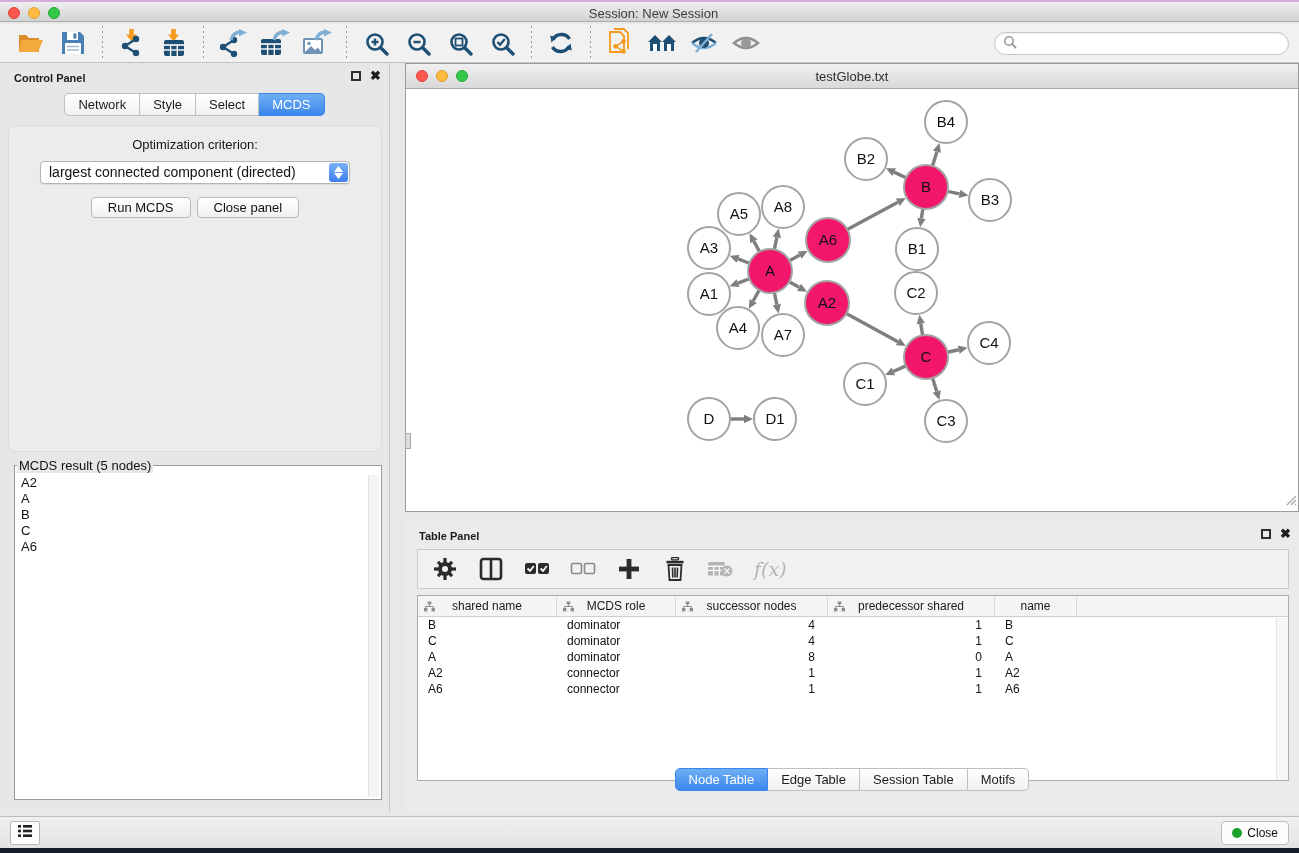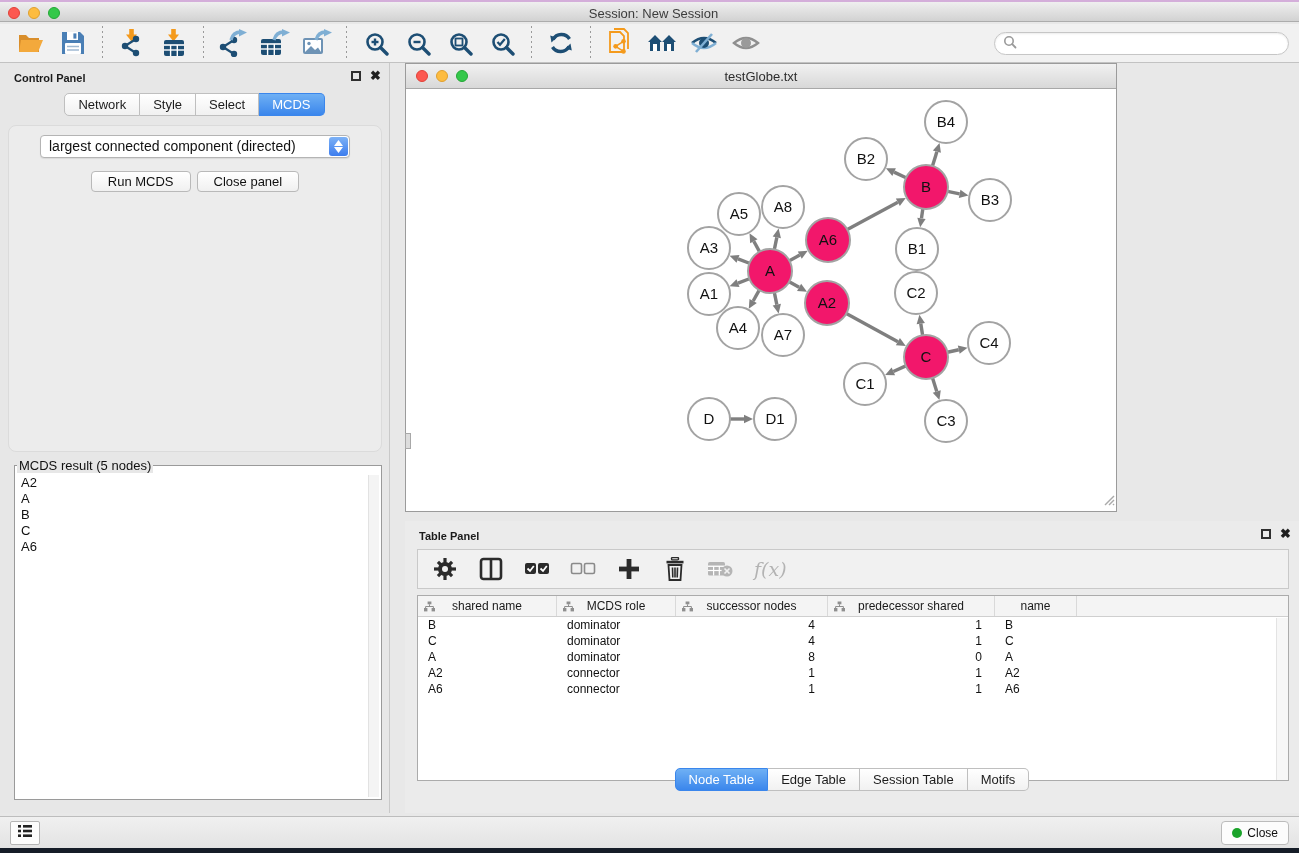--- a/index.html
+++ b/index.html
@@ -55,21 +55,21 @@
     border:1px solid #B9B9B9; border-radius:4px; padding:2px 16px; font-family:"Liberation Sans",sans-serif; }
 
   .result-box { position:absolute; left:14px; top:395px; width:368px; height:342px;
     border:1px solid #9A9A9A; background:#FFF; }
   .result-box legend { font-size:13px; color:#111; background:#E7E7E7; padding:0 2px; margin-left:2px; }
   .result-list { position:absolute; inset:2px 14px 2px 2px; background:#FFF; overflow:hidden; }
   .result-item { font-size:13px; color:#111; line-height:16px; padding-left:4px; }
   .result-scroll { position:absolute; top:2px; bottom:2px; right:2px; width:11px; background:#F4F4F4; border-left:1px solid #E2E2E2; }
 
   
-  .net-window { position:absolute; left:405px; top:63px; width:712px; height:449px;
+  .net-window { position:absolute; left:405px; top:63px; width:894px; height:449px;
     border:1px solid #9B9B9B; background:#FFF; }
   .net-titlebar { position:relative; height:25px; background:linear-gradient(#F1F1F1,#D8D8D8); border-bottom:1px solid #A8A8A8; }
   .net-title { position:absolute; left:0; right:0; top:5px; text-align:center; font-size:13px; color:#2D2D2D; }
   .net-lights { position:absolute; left:10px; top:6px; display:flex; gap:8px; }
   .net-canvas { position:absolute; left:0; top:26px; right:0; bottom:0; background:#FFF; overflow:hidden; }
   .resize-grip { position:absolute; right:1px; bottom:1px; }
   .side-notch { position:absolute; left:-1px; top:369px; width:6px; height:16px; background:#DCDCDC; border:1px solid #A8A8A8; }
 
   
   .table-panel { position:absolute; left:405px; top:521px; width:894px; height:292px; background:#EBEBEB; }
@@ -308,20 +308,21 @@
       </span>
     </div>
     <div class="seg-tabs" id="control-tabs">
         <div class="seg-tab">Network</div>
         <div class="seg-tab">Style</div>
         <div class="seg-tab">Select</div>
         <div class="seg-tab active">MCDS</div>
       </div>
 
     <div class="inset-panel">
+      <div class="opt-label">Optimization criterion:</div>
       <div class="dropdown">
         <span>largest connected component (directed)</span>
         <span class="dd-stepper">
           <svg width="9" height="6" viewBox="0 0 9 6">
               <polygon points="4.5,0 9,6 0,6" fill="#FFF"></polygon>
             </svg>
           <svg width="9" height="6" viewBox="0 0 9 6">
               <polygon points="0,0 9,0 4.5,6" fill="#FFF"></polygon>
             </svg>
         </span>

